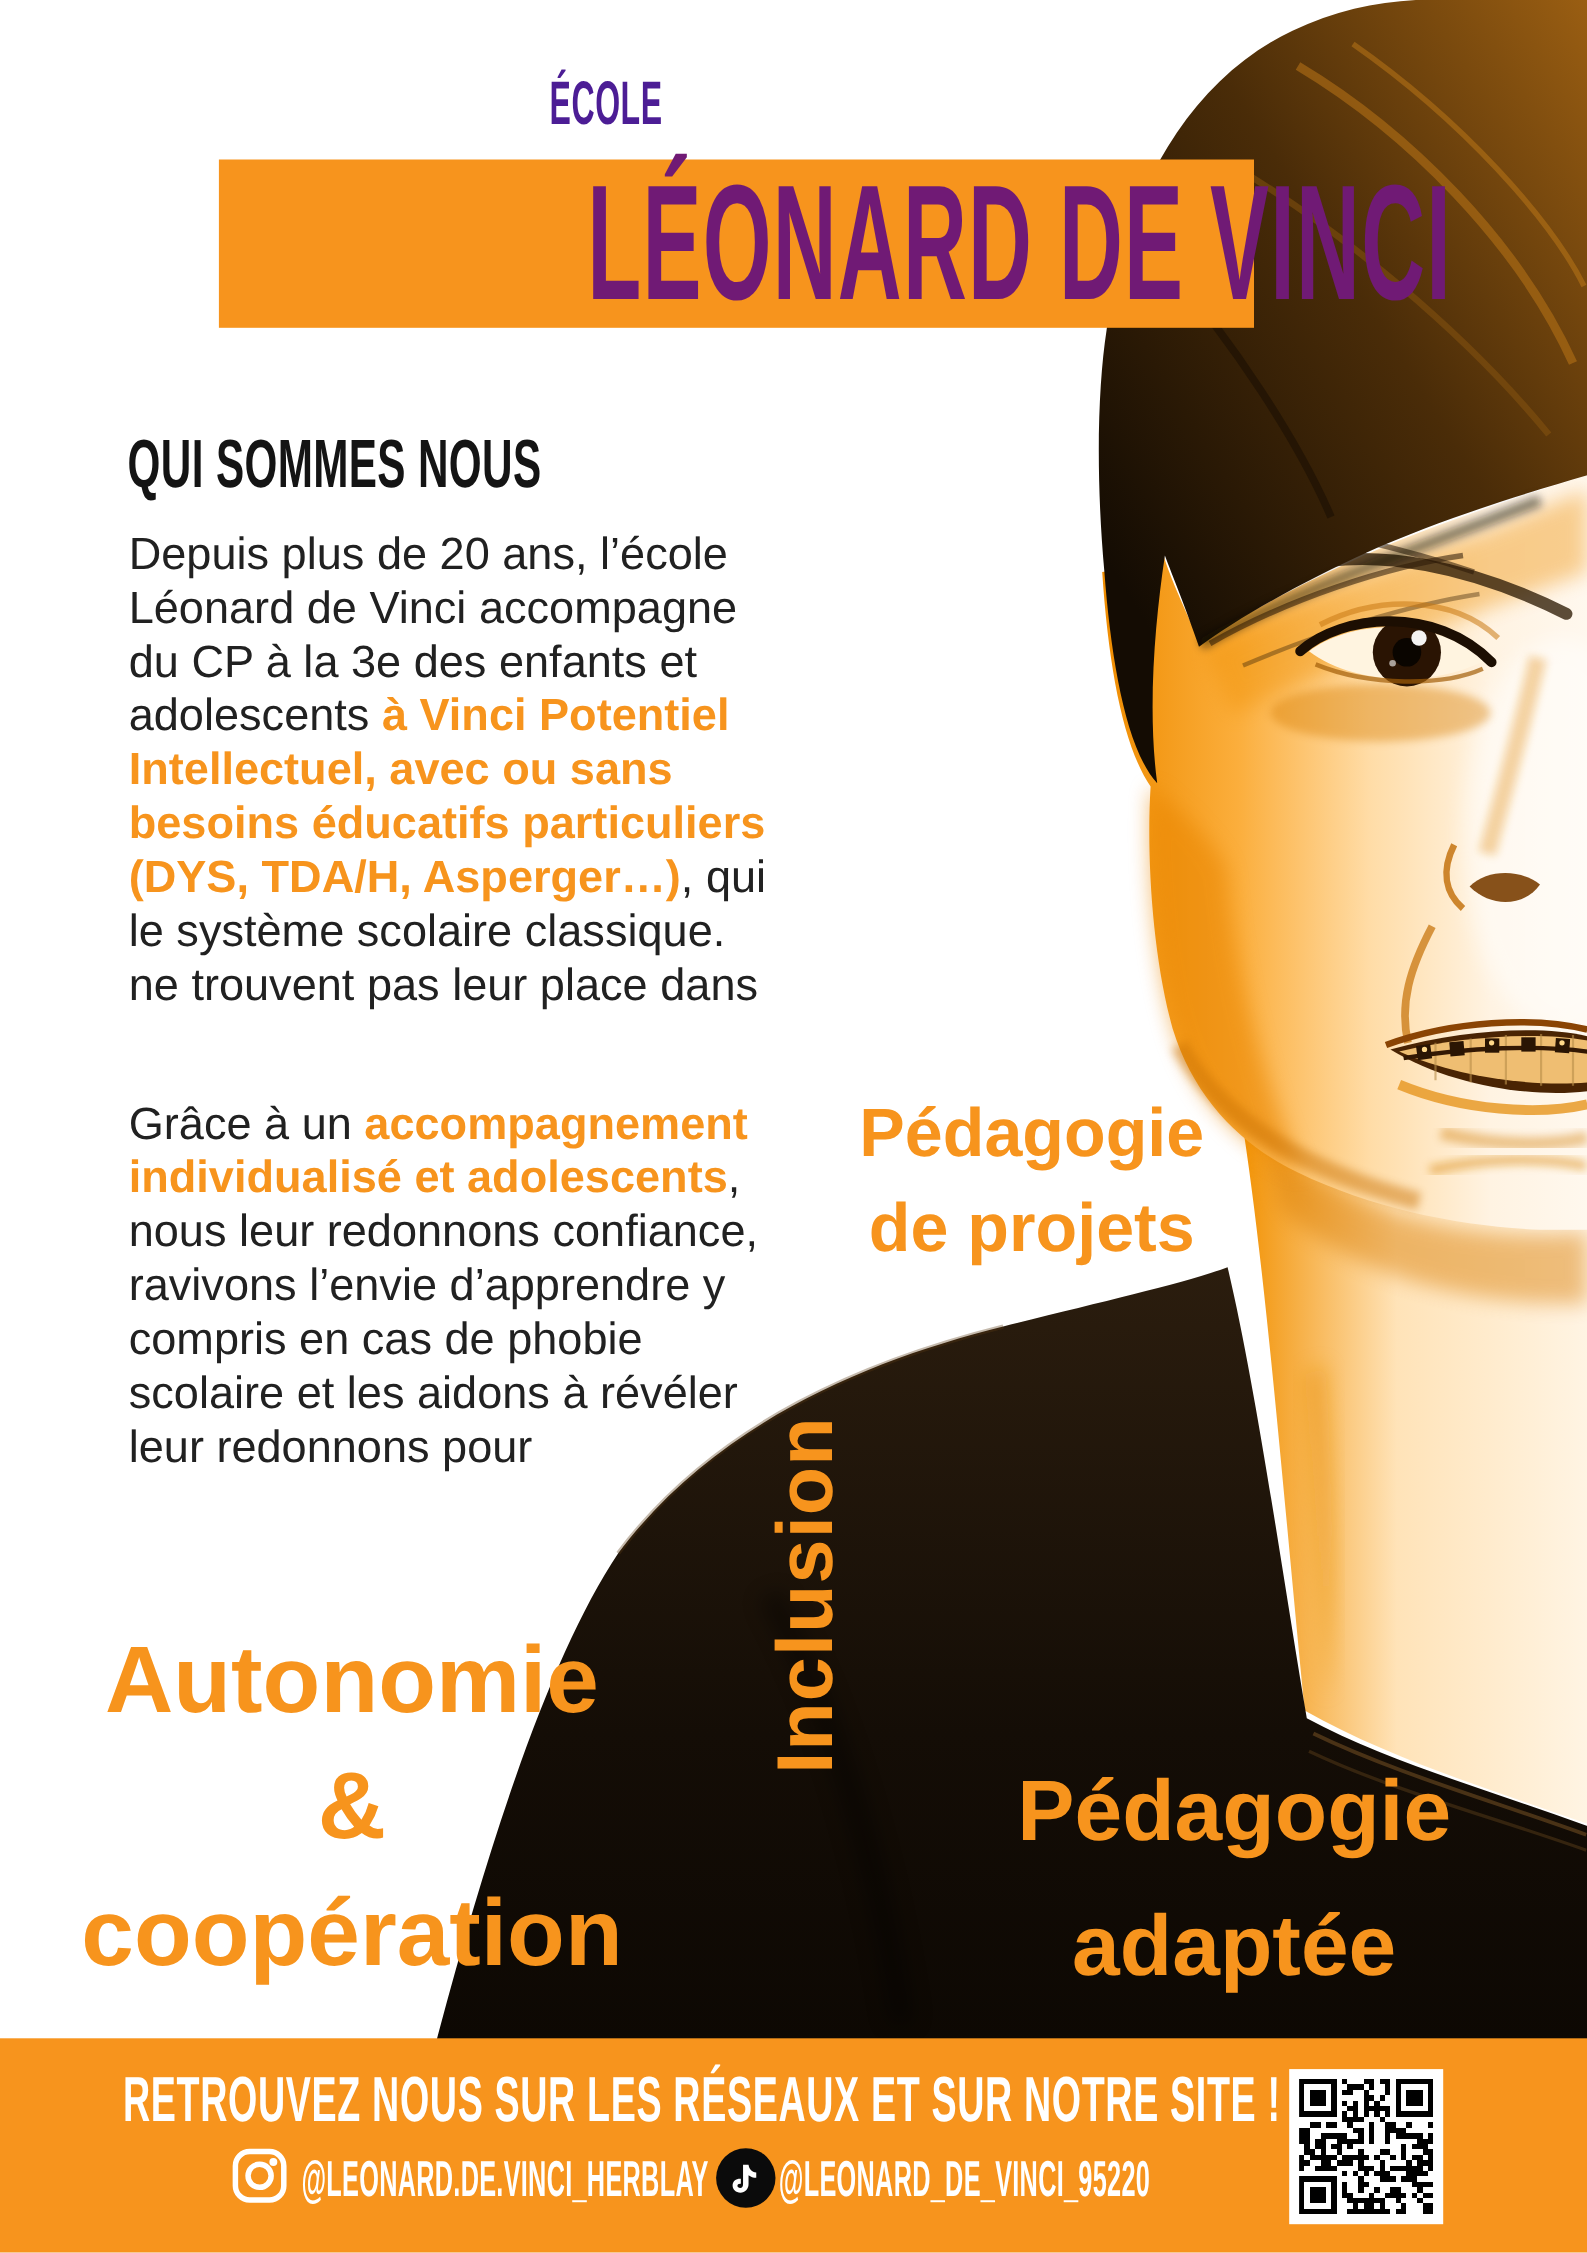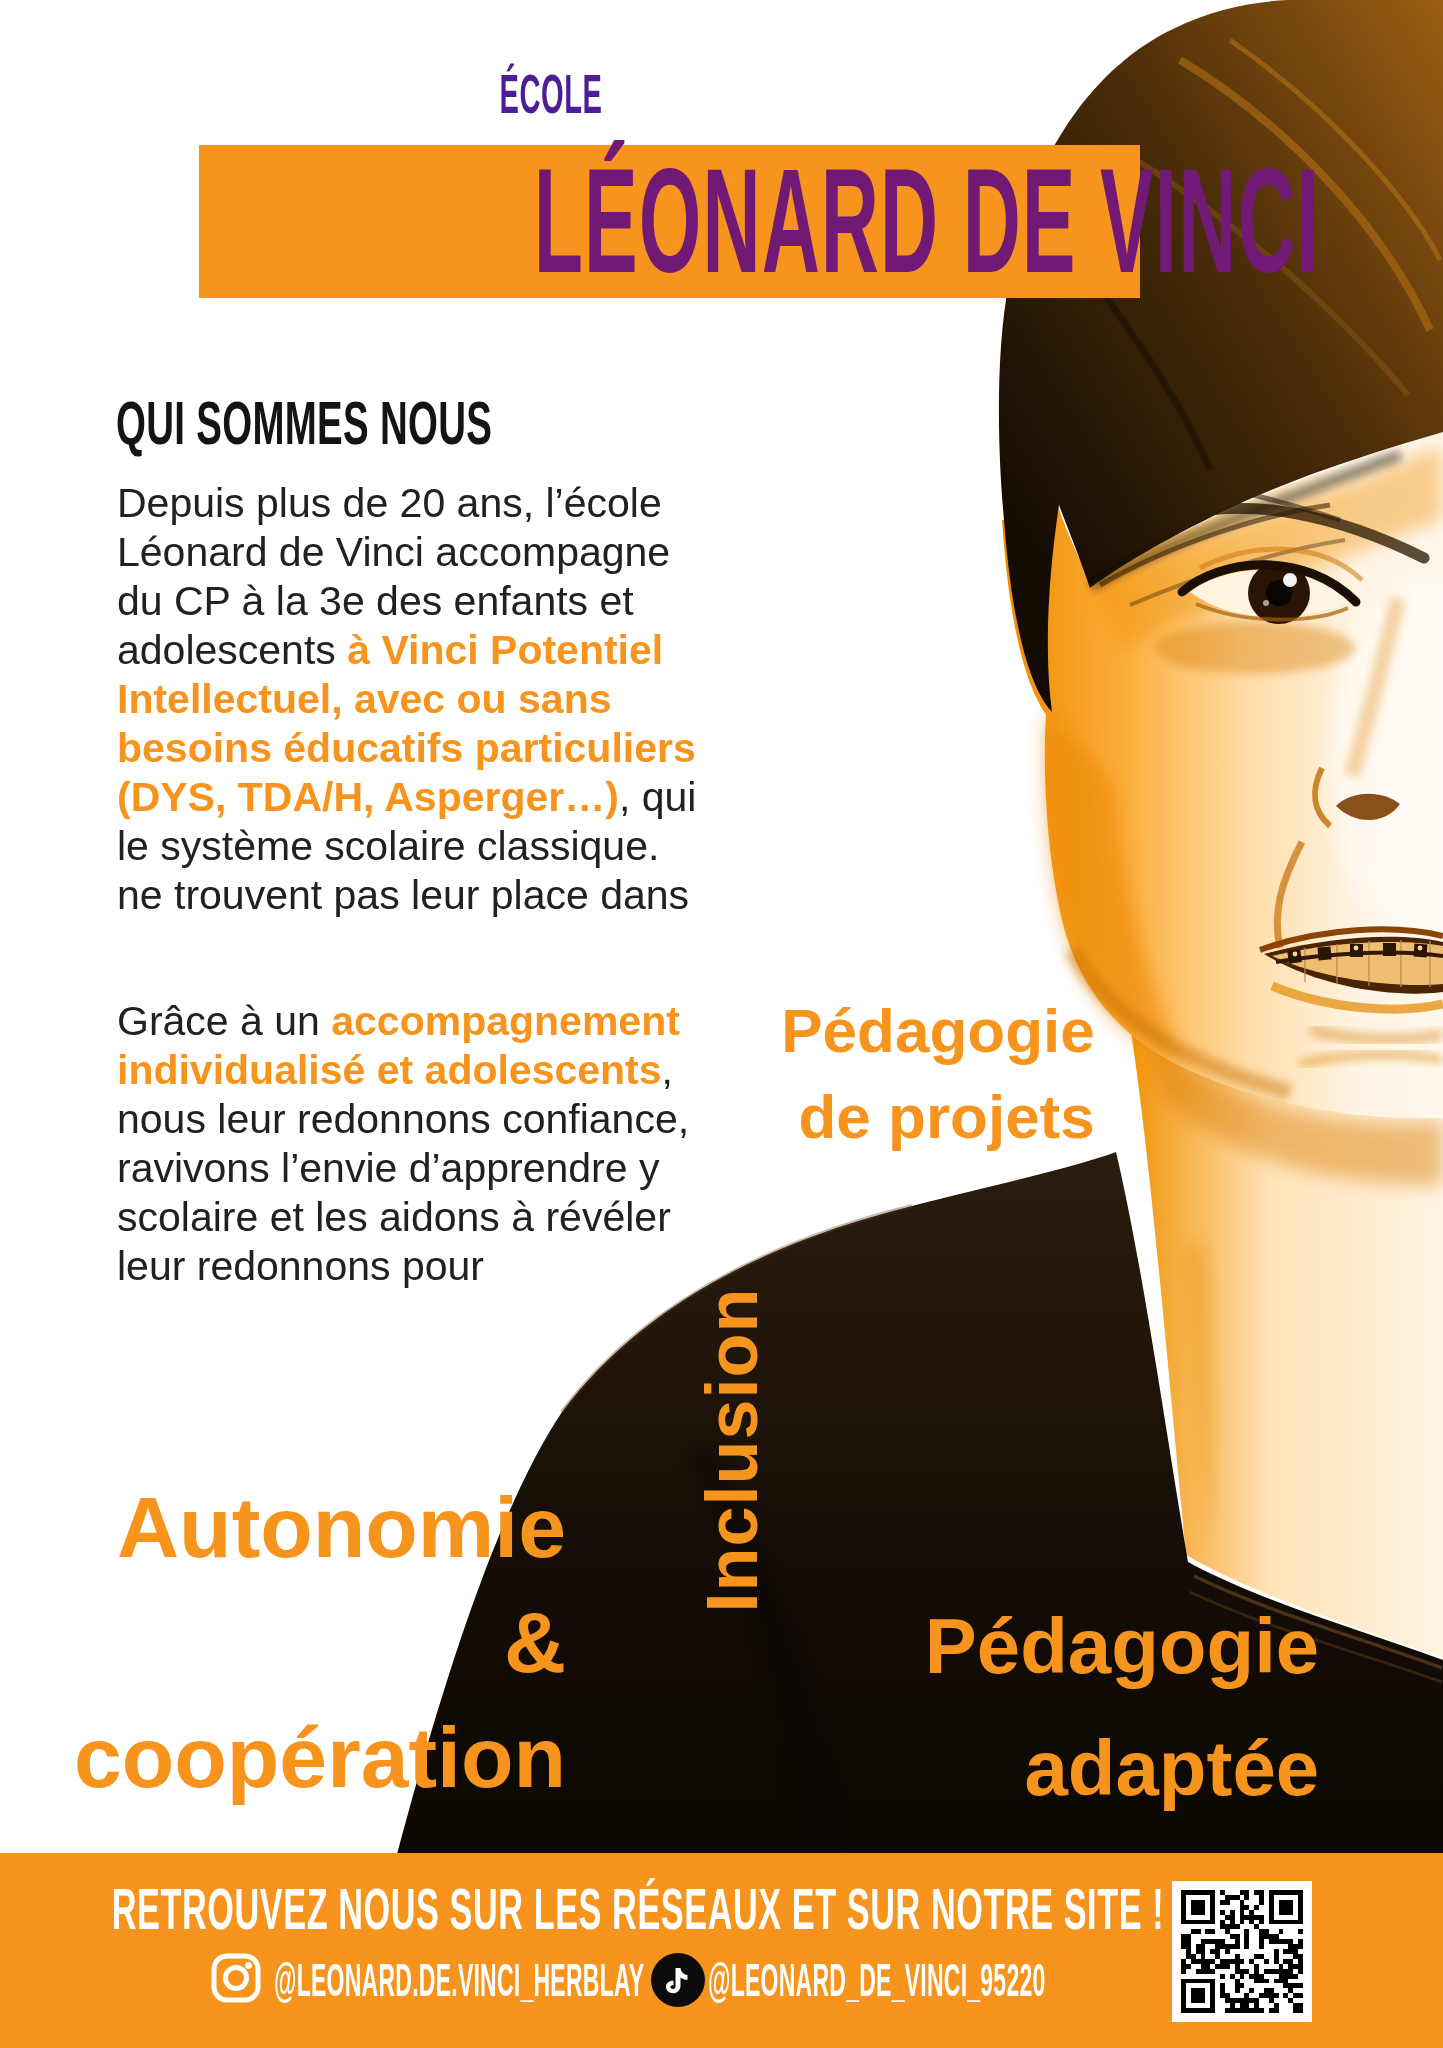--- a/index.html
+++ b/index.html
@@ -22,21 +22,21 @@
   .heading{left:116px;top:390px;color:#141414;font-weight:700;font-size:62px;line-height:66px;}
   .heading .cond{transform:scaleX(0.62);letter-spacing:0.5px;}
 
   .para{left:117px;color:#212121;font-size:41px;line-height:49px;letter-spacing:0;}
   .para .tl{white-space:nowrap;display:block;}
   .para .accent{color:var(--accent);font-weight:700;}
   .para1{top:479px;}
   .para2{top:997px;}
 
   .kw{color:var(--accent);font-weight:700;text-align:center;z-index:3;}
-  .kw .tl{white-space:nowrap;display:block;text-align:right;}
+  .kw .tl{white-space:nowrap;display:block;}
   .kw-projets{left:938px;top:988px;transform:translateX(-50%);font-size:62px;line-height:86px;}
   .kw-inclusion{left:732px;top:1450px;transform:translate(-50%,-50%) rotate(-90deg);
                 font-size:72px;line-height:72px;white-space:nowrap;letter-spacing:1px;}
   .kw-autonomie{left:320px;top:1470px;transform:translateX(-50%);font-size:86px;line-height:115px;}
   .kw-adaptee{left:1122px;top:1585px;transform:translateX(-50%);font-size:78px;line-height:122px;}
 
   .footer{position:absolute;left:0;top:1853px;width:1443px;height:195px;background:var(--accent);z-index:2;}
   .footer-title{position:absolute;left:638px;top:26px;transform:translateX(-50%);
                 color:#fff;font-weight:700;font-size:58px;line-height:60px;white-space:nowrap;}
   .footer-title .cond-c{transform:scaleX(0.59);letter-spacing:1px;}
@@ -190,20 +190,21 @@
       <div class="tl"><span class="accent">(DYS, TDA/H, Asperger…)</span><span>, qui</span></div>
       <div class="tl"><span>le système scolaire classique.</span></div>
       <div class="tl"><span>ne trouvent pas leur place dans</span></div>
     </div>
 
   <div class="txt para para2">
       <div class="tl"><span>Grâce à un </span><span class="accent">accompagnement</span></div>
       <div class="tl"><span class="accent">individualisé et adolescents</span><span>,</span></div>
       <div class="tl"><span>nous leur redonnons confiance,</span></div>
       <div class="tl"><span>ravivons l’envie d’apprendre y</span></div>
+      <div class="tl"><span>compris en cas de phobie</span></div>
       <div class="tl"><span>scolaire et les aidons à révéler</span></div>
       <div class="tl"><span>leur redonnons pour</span></div>
     </div>
 
   <div class="txt kw kw-projets">
       <div class="tl"><span>Pédagogie</span></div>
       <div class="tl"><span>de projets</span></div>
     </div>
 
   <div class="txt kw kw-inclusion">Inclusion</div>

